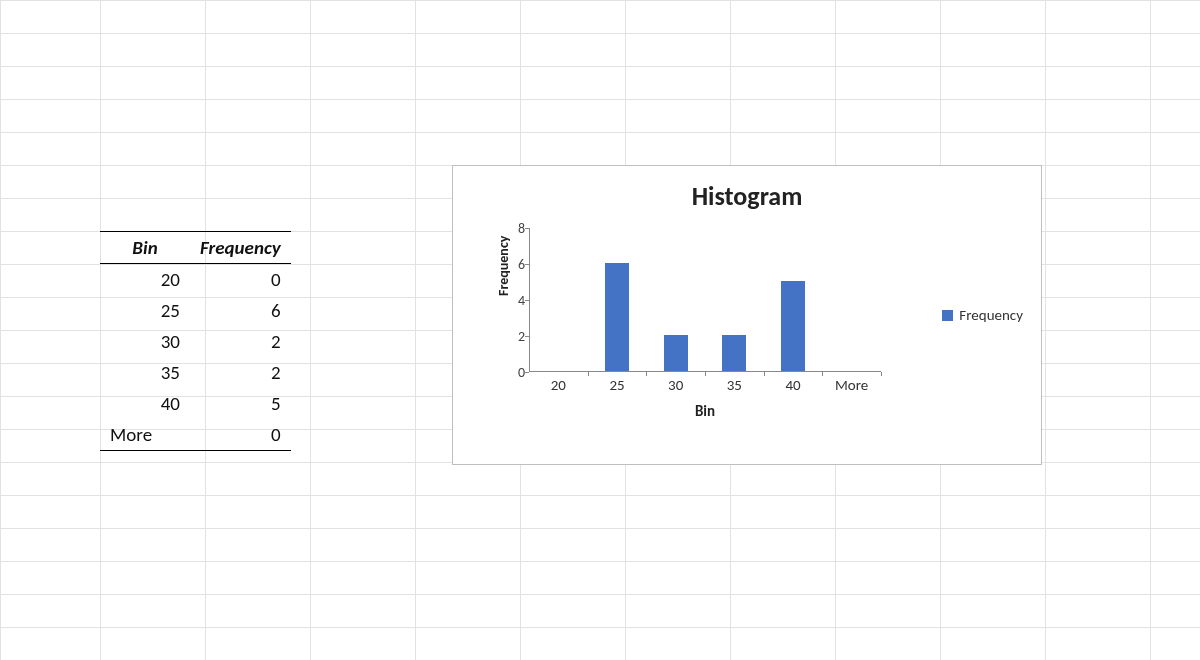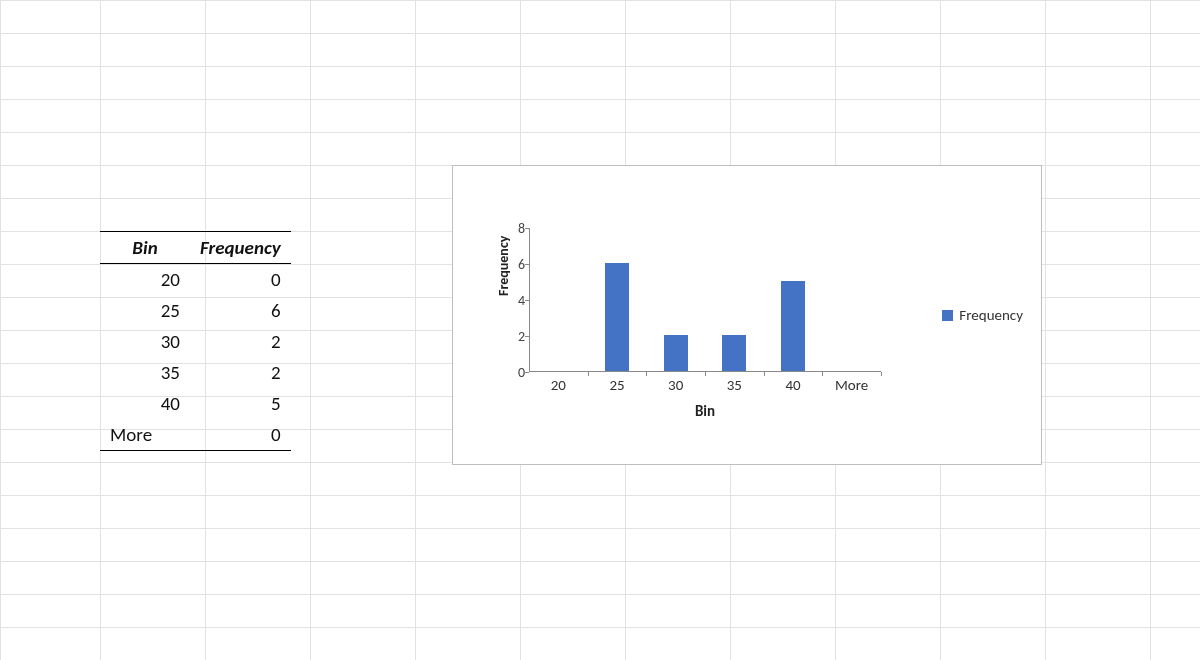--- a/index.html
+++ b/index.html
@@ -174,20 +174,21 @@
           <td>5</td>
         </tr>
         <tr>
           <td class="bintext">More</td>
           <td>0</td>
         </tr>
       </tbody>
   </table>
 
   <div class="chart">
+    <div class="chart-title">Histogram</div>
     <div class="ylabel">Frequency</div>
     <div class="xlabel">Bin</div>
     <div class="plot" id="plot">
       <div class="axis-y"></div>
       <div class="axis-x"></div>
     <div class="tick-y" style="top: 144px;">0</div>
         <div class="tickmark-y" style="top: 144px;"></div>
         <div class="tick-y" style="top: 108px;">2</div>
         <div class="tickmark-y" style="top: 108px;"></div>
         <div class="tick-y" style="top: 72px;">4</div>

